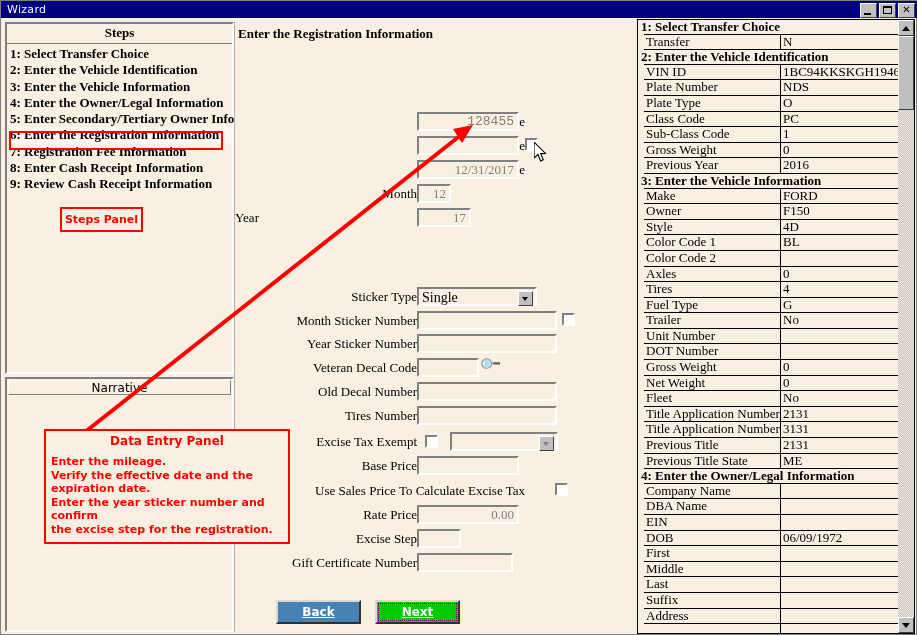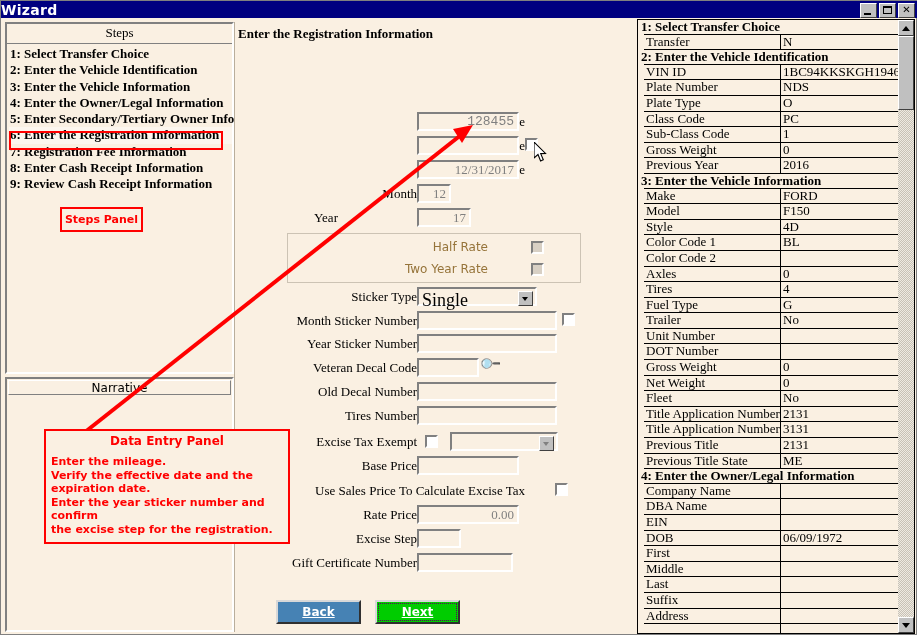--- a/index.html
+++ b/index.html
@@ -11,40 +11,40 @@
     position:relative;
   }
   #app{position:absolute;inset:0;background:#FAF0E2;border:1px solid #808080;box-sizing:border-box;}
 
   
   .titlebar{
     position:absolute;left:0;top:0;width:917px;height:17px;
     background:#000080;display:flex;align-items:center;
   }
   .titlebar .ttl{
-    color:#fff;font-family:"DejaVu Sans",sans-serif;font-weight:bold;
-    font-size:14px;letter-spacing:.3px;
+    color:#fff;font-family:"DejaVu Sans",sans-serif;font-weight:normal;
+    font-size:11px;padding-left:6px;letter-spacing:.3px;
   }
   .winbtns{position:absolute;right:3px;top:2px;display:flex;gap:2px;}
   .winbtn{
     width:15px;height:13px;background:#C0C0C0;
     border-top:1px solid #FFFFFF;border-left:1px solid #FFFFFF;
     border-right:1px solid #404040;border-bottom:1px solid #404040;
     position:relative;
   }
   .winbtn i{position:absolute;background:#000;}
   .wb-min i{left:3px;bottom:2px;width:7px;height:2px;}
   .wb-max i{left:3px;top:2px;width:9px;height:8px;background:transparent;border:1px solid #000;border-top-width:2px;box-sizing:border-box;}
   .wb-close{font-family:"DejaVu Sans",sans-serif;font-size:10px;font-weight:bold;line-height:12px;text-align:center;color:#000;}
 
   
   .steps-panel{position:absolute;left:4px;top:21px;width:229px;height:352px;
     background:#FAF0E2;border:2px solid;border-color:#808080 #FFFFFF #FFFFFF #808080;box-sizing:border-box;}
   .steps-hdr{
-    text-align:center;font-weight:normal;font-size:13px;
+    text-align:center;font-weight:bold;font-size:13px;
     border-bottom:1px solid #808080;padding:1px 16px 2px;background:#FAF0E2;
   }
   .steps-list{padding:2px 0 0 2px;}
   .step{font-weight:bold;font-size:13px;line-height:16.3px;white-space:nowrap;padding-left:1px;}
   .step.sel{background:#FCF6EE;}
   .step-hl{
     position:absolute;left:2px;top:107px;width:214px;height:19px;
     border:2px solid #FF0000;box-sizing:border-box;pointer-events:none;
   }
   .steps-badge{
@@ -84,21 +84,21 @@
   .chk.dis{background:#D8D0C4;}
   .grp{
     position:absolute;left:285px;top:232px;width:294px;height:50px;
     border:1px solid #CCC3B4;box-sizing:border-box;background:#FAF0E2;
   }
   .grp .lbl{color:#96743A;font-family:"DejaVu Sans",sans-serif;font-size:12px;}
   .combo{
     position:relative;background:#FAF0E2;height:19px;box-sizing:border-box;
     border:2px solid;border-color:#808080 #FFFFFF #FFFFFF #808080;
   }
-  .combo .val{font-size:18px;padding:1px 0 6px 3px;color:#000;}
+  .combo .val{font-size:14px;padding:1px 0 6px 3px;color:#000;}
   .combo .arw{
     position:absolute;right:2px;top:2px;width:13px;height:13px;background:#C0C0C0;
     border-top:1px solid #FFFFFF;border-left:1px solid #FFFFFF;
     border-right:1px solid #404040;border-bottom:1px solid #404040;
   }
   .combo .arw::after{
     content:"";position:absolute;left:3px;top:5px;
     border-left:3px solid transparent;border-right:3px solid transparent;border-top:4px solid #000;
   }
   .combo.dis .arw::after{border-top-color:#808080;}
@@ -216,35 +216,25 @@
     <div class="row" style="left:0px;top:140px;width:290px;justify-content:flex-end;">
       <span class="lbl">Expiration Date</span>
     </div>
     <div class="fld" style="position:absolute;left:182px;top:138px;width:102px;">12/31/2017</div>
 
     <div class="row" style="left:0px;top:164px;width:182px;justify-content:flex-end;">
       <span class="lbl">Month</span>
     </div>
     <div class="fld" style="position:absolute;left:182px;top:162px;width:34px;">12</div>
 
-    <div class="row" style="left:0px;top:188px;width:182px;justify-content:center;">
+    <div class="row" style="left:0px;top:188px;width:182px;justify-content:flex-start;">
       <span class="lbl">Year</span>
     </div>
     <div class="fld" style="position:absolute;left:182px;top:186px;width:54px;">17</div>
 
-    <div class="grp" style="left:52px;top:211px;width:294px;height:50px;">
-      <div class="row" style="left:0;top:6px;width:200px;justify-content:flex-end;">
-        <span class="lbl">Half Rate</span>
-      </div>
-      <div class="chk dis" style="position:absolute;left:243px;top:7px;"></div>
-      <div class="row" style="left:0;top:28px;width:200px;justify-content:flex-end;">
-        <span class="lbl">Two Year Rate</span>
-      </div>
-      <div class="chk dis" style="position:absolute;left:243px;top:29px;"></div>
-    </div>
 
     <div class="row" style="left:0px;top:267px;width:182px;justify-content:flex-end;">
       <span class="lbl">Sticker Type</span>
     </div>
     <div class="combo" style="position:absolute;left:182px;top:265px;width:120px;">
       <div class="val">Single</div>
       <div class="arw"></div>
     </div>
 
     <div class="row" style="left:0px;top:291px;width:182px;justify-content:flex-end;">
@@ -353,21 +343,21 @@
         <div class="srow">
           <div class="k">Previous Year</div>
           <div class="v">2016</div>
         </div>
         <div class="sec">3: Enter the Vehicle Information</div>
         <div class="srow">
           <div class="k">Make</div>
           <div class="v">FORD</div>
         </div>
         <div class="srow">
-          <div class="k">Model</div>
+          <div class="k">Owner</div>
           <div class="v">F150</div>
         </div>
         <div class="srow">
           <div class="k">Style</div>
           <div class="v">4D</div>
         </div>
         <div class="srow">
           <div class="k">Color Code 1</div>
           <div class="v">BL</div>
         </div>

